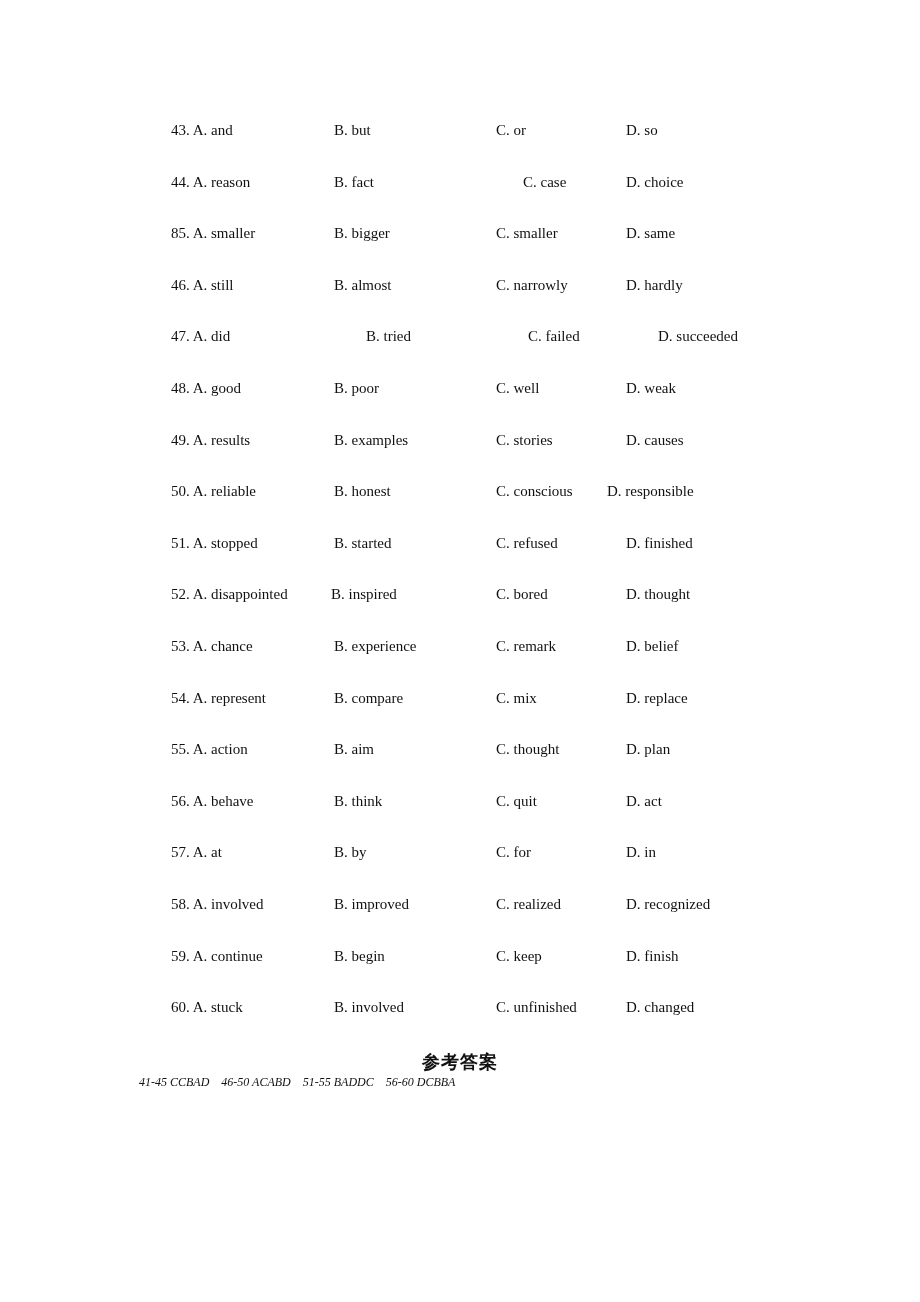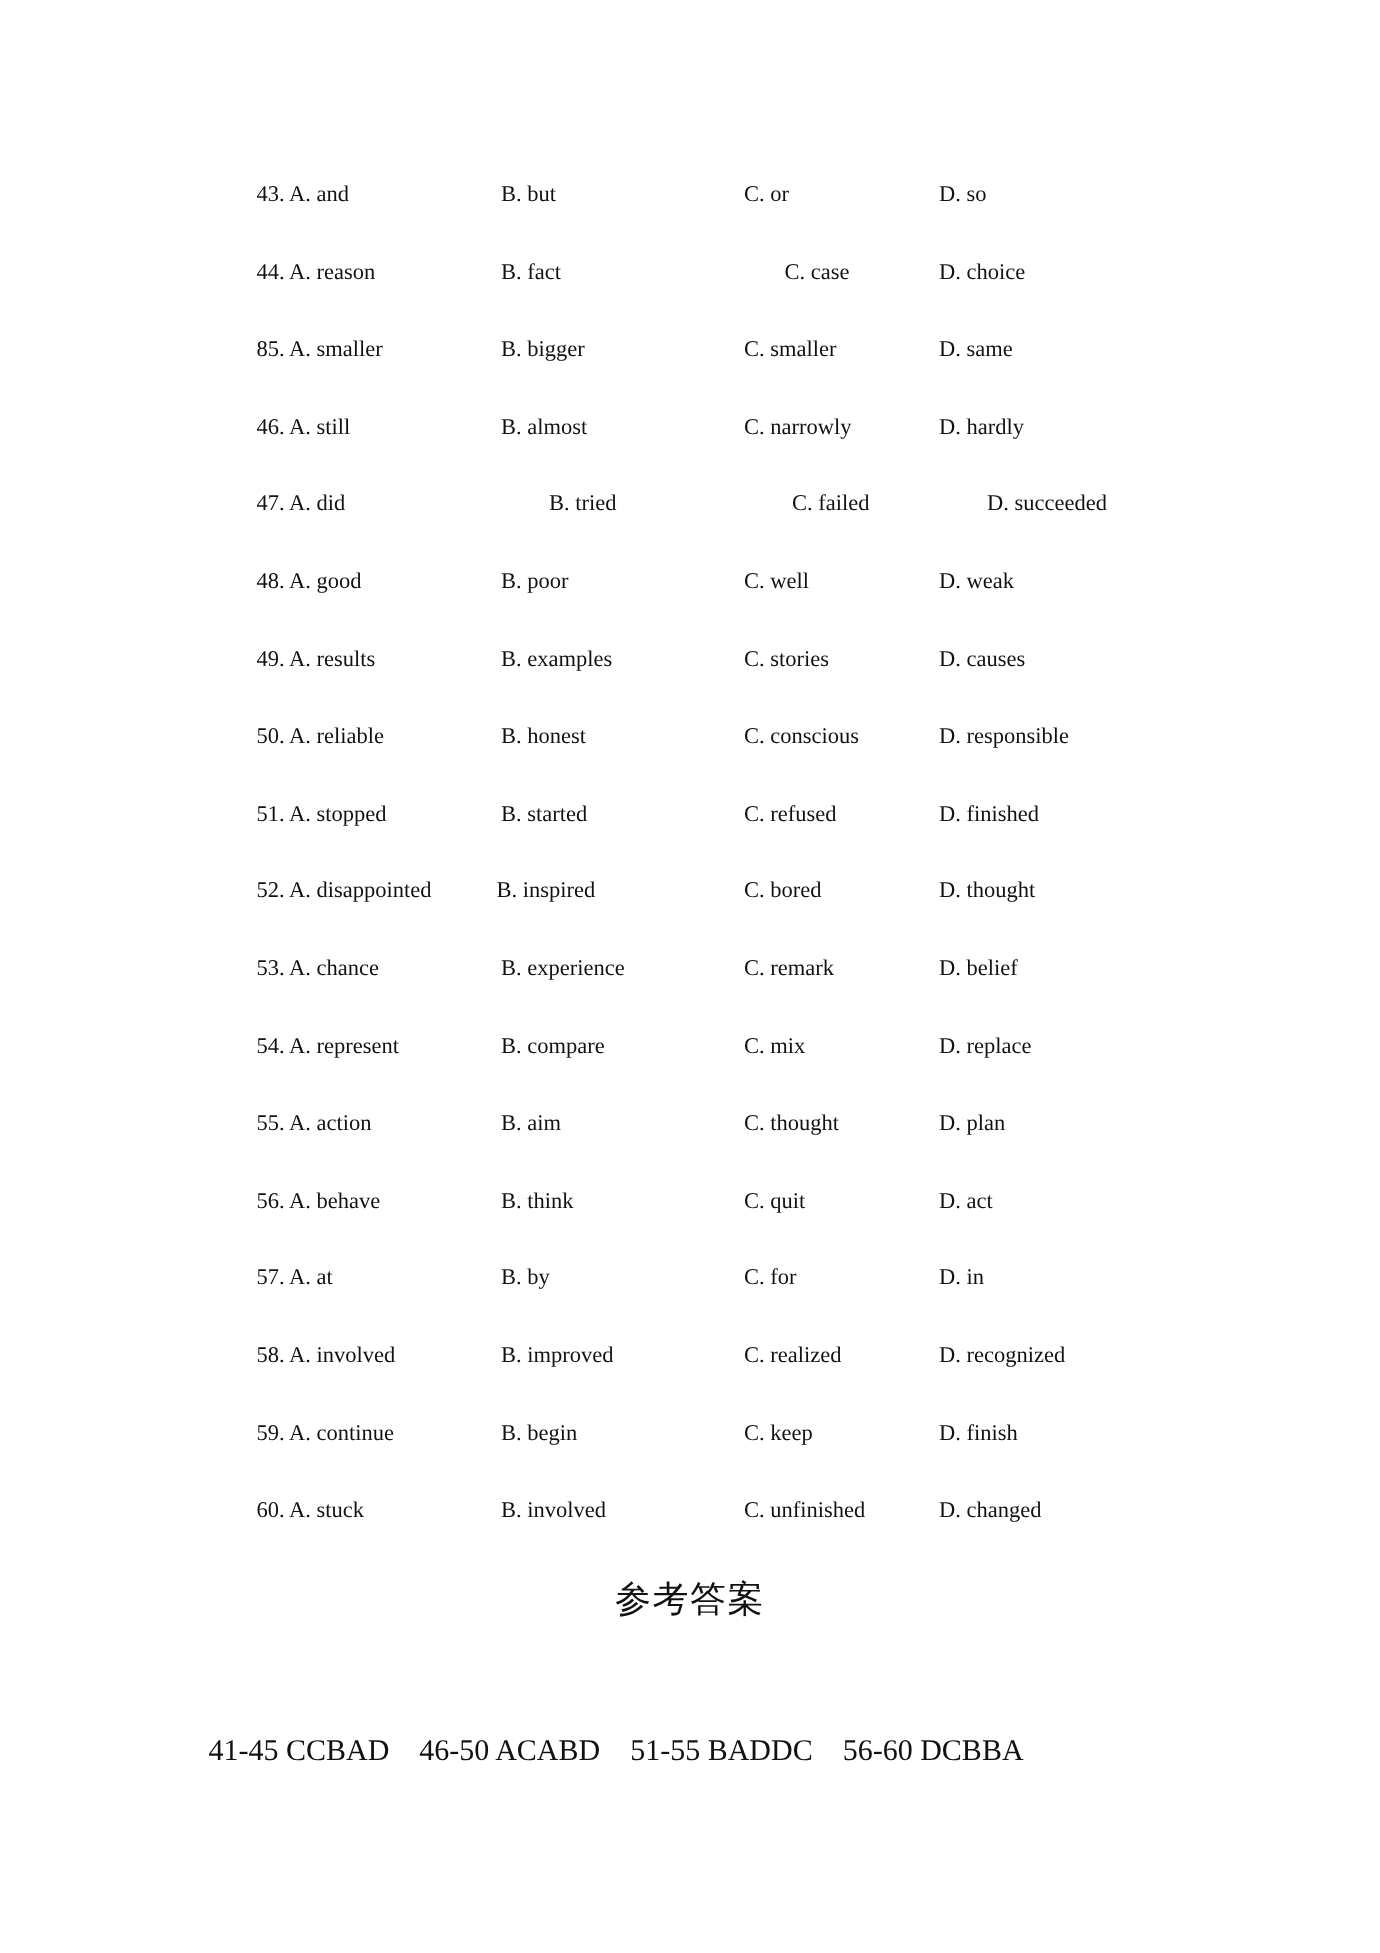--- a/index.html
+++ b/index.html
@@ -1,22 +1,22 @@
 <!DOCTYPE html>
 <html><head>
 <meta charset="utf-8">
 <style>
   html, body { margin: 0; padding: 0; background: #ffffff; }
   body { width: 920px; height: 1302px; position: relative; overflow: hidden;
          font-family: "Liberation Serif", "DejaVu Serif", serif; color: #111; }
   .row { position: absolute; left: 0; width: 848px; height: 24px; font-size: 15px; line-height: 24px; }
   .cell { position: absolute; top: 0; white-space: nowrap; }
   .title { position: absolute; top: 1050px; left: 0; width: 920px; text-align: center;
-           font-family: "DejaVu Sans", sans-serif; font-weight: normal; font-size: 24px; letter-spacing: 1px; }
-  .answers { position: absolute; top: 1156px; left: 139px; font-size: 20px; white-space: pre; }
+           font-family: "DejaVu Sans", sans-serif; font-weight: bold; font-size: 18px; letter-spacing: 1px; }
+  .answers { position: absolute; top: 1075px; left: 139px; font-size: 12px; white-space: pre; font-style: italic; }
 </style>
 </head>
 <body>
 
 <div>
 
   <div class="row" style="top:118px">
     <span class="cell" style="left:171px"><span>43.</span> <span>A. and</span></span>
     <span class="cell" style="left:334px">B. but</span>
     <span class="cell" style="left:496px">C. or</span>
@@ -55,21 +55,21 @@
   <div class="row" style="top:428px">
     <span class="cell" style="left:171px"><span>49.</span> <span>A. results</span></span>
     <span class="cell" style="left:334px">B. examples</span>
     <span class="cell" style="left:496px">C. stories</span>
     <span class="cell" style="left:626px">D. causes</span>
   </div>
   <div class="row" style="top:479px">
     <span class="cell" style="left:171px"><span>50.</span> <span>A. reliable</span></span>
     <span class="cell" style="left:334px">B. honest</span>
     <span class="cell" style="left:496px">C. conscious</span>
-    <span class="cell" style="left:626px">D. responsible</span>
+    <span class="cell" style="left:607px">D. responsible</span>
   </div>
   <div class="row" style="top:531px">
     <span class="cell" style="left:171px"><span>51.</span> <span>A. stopped</span></span>
     <span class="cell" style="left:334px">B. started</span>
     <span class="cell" style="left:496px">C. refused</span>
     <span class="cell" style="left:626px">D. finished</span>
   </div>
   <div class="row" style="top:582px">
     <span class="cell" style="left:171px"><span>52.</span> <span>A. disappointed</span></span>
     <span class="cell" style="left:331px">B. inspired</span>

